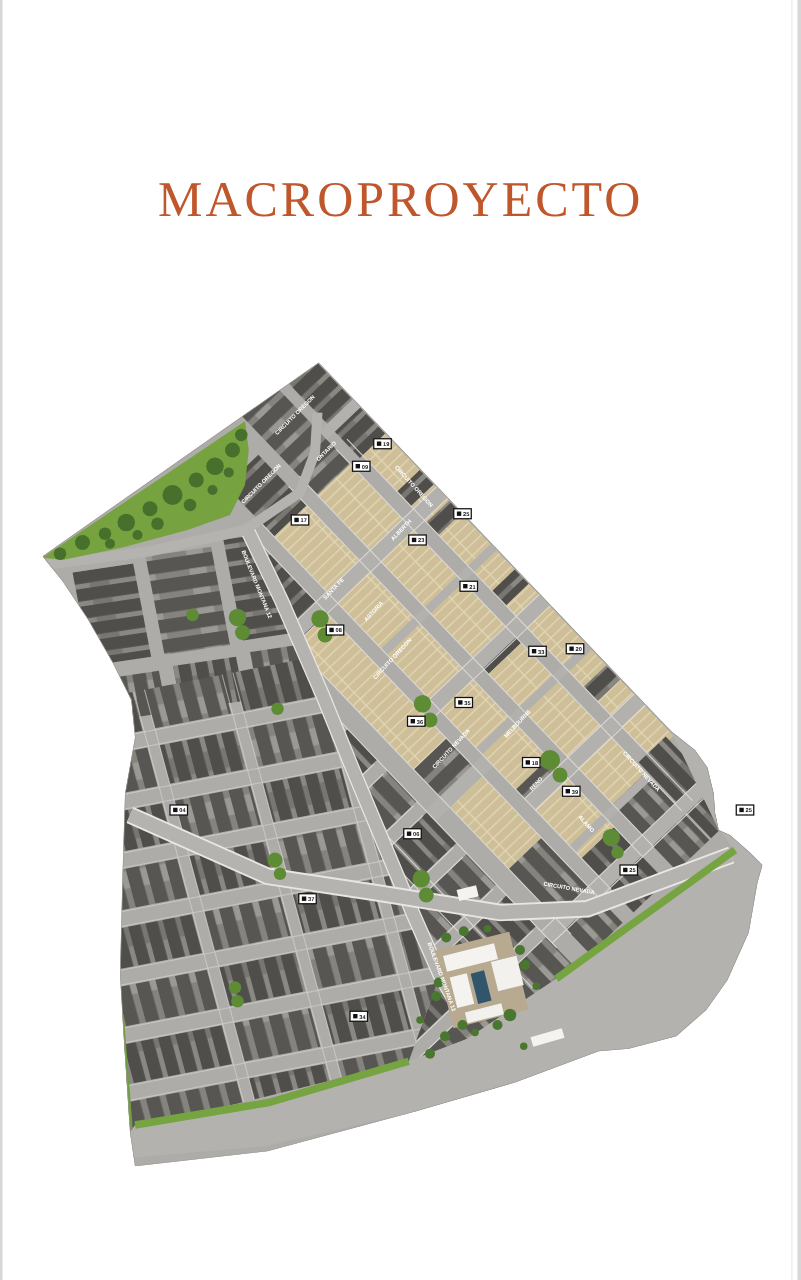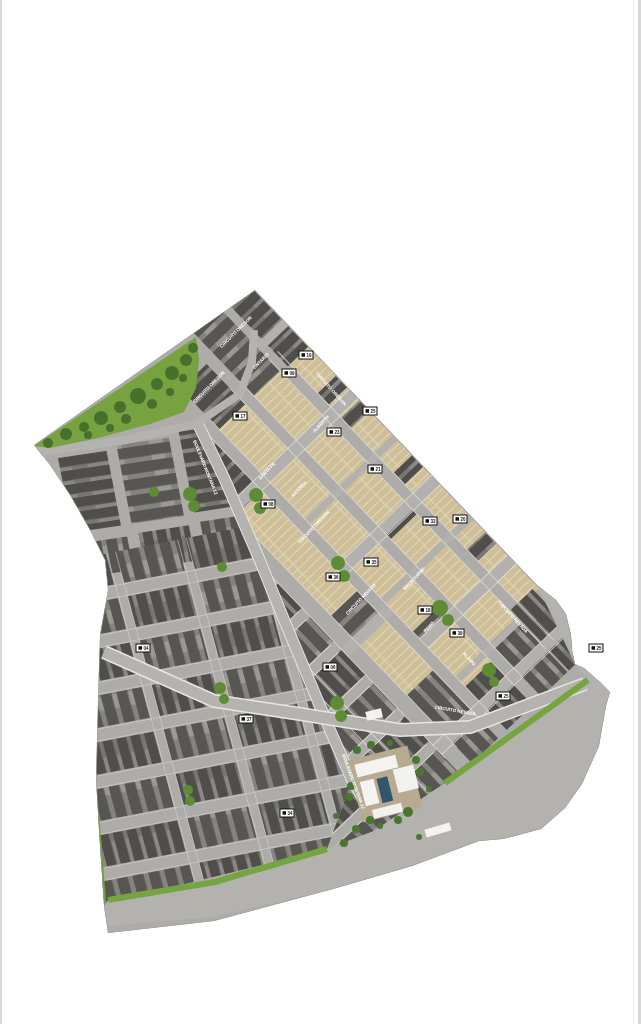--- a/index.html
+++ b/index.html
@@ -11,20 +11,21 @@
 </style>
 </head>
 <body>
 <div id="page">
 
 <div class="eb" style="left:0;width:2px;"></div>
 
 <div class="eb" style="left:638px;width:3px;"></div>
 <div class="eb" style="left:633px;width:1px;background:#ececec;"></div>
 
+<div class="title">MACROPROYECTO</div>
 
 <svg width="641" height="1024" viewBox="0 0 641 1024" style="position:absolute;left:0;top:0;">
 <defs>
 
 <pattern id="bp" patternUnits="userSpaceOnUse" width="7" height="36">
   <rect width="7" height="36" fill="#cfbf98"></rect>
   <rect width="1" height="36" fill="#e2d7b8"></rect>
   <rect y="17.5" width="7" height="1" fill="#e2d7b8"></rect>
 </pattern>
 

